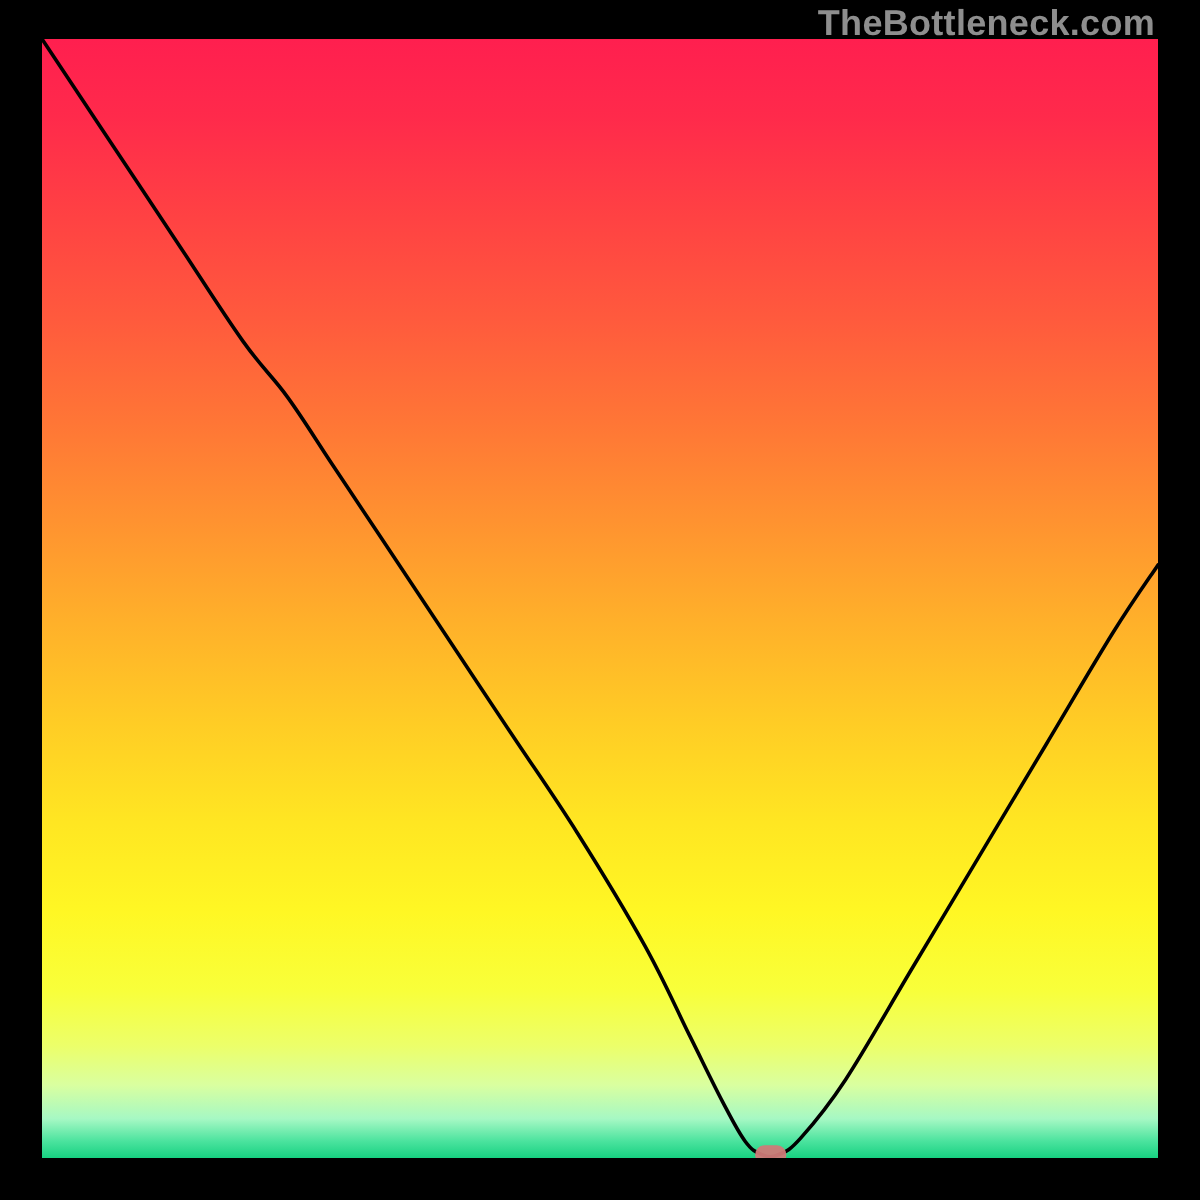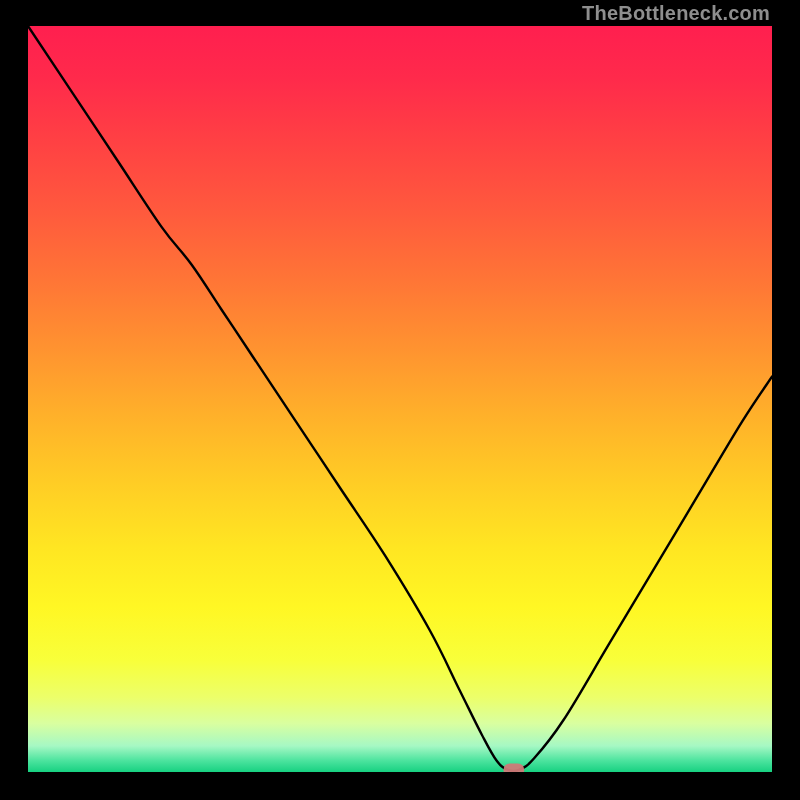--- a/index.html
+++ b/index.html
@@ -29,21 +29,21 @@
     left: 0; top: 0;
     width: 744px;
     height: 746px;
     display: block;
   }
   .watermark {
     position: absolute;
     top: 2px;
     right: 30px;
     font-family: Arial, Helvetica, sans-serif;
-    font-size: 20px;
+    font-size: 24px;
     font-weight: 600;
     color: #8e8e8e;
     letter-spacing: 0.2px;
     user-select: none;
   }
 </style>
 </head>
 <body>
 <div class="stage">
 

